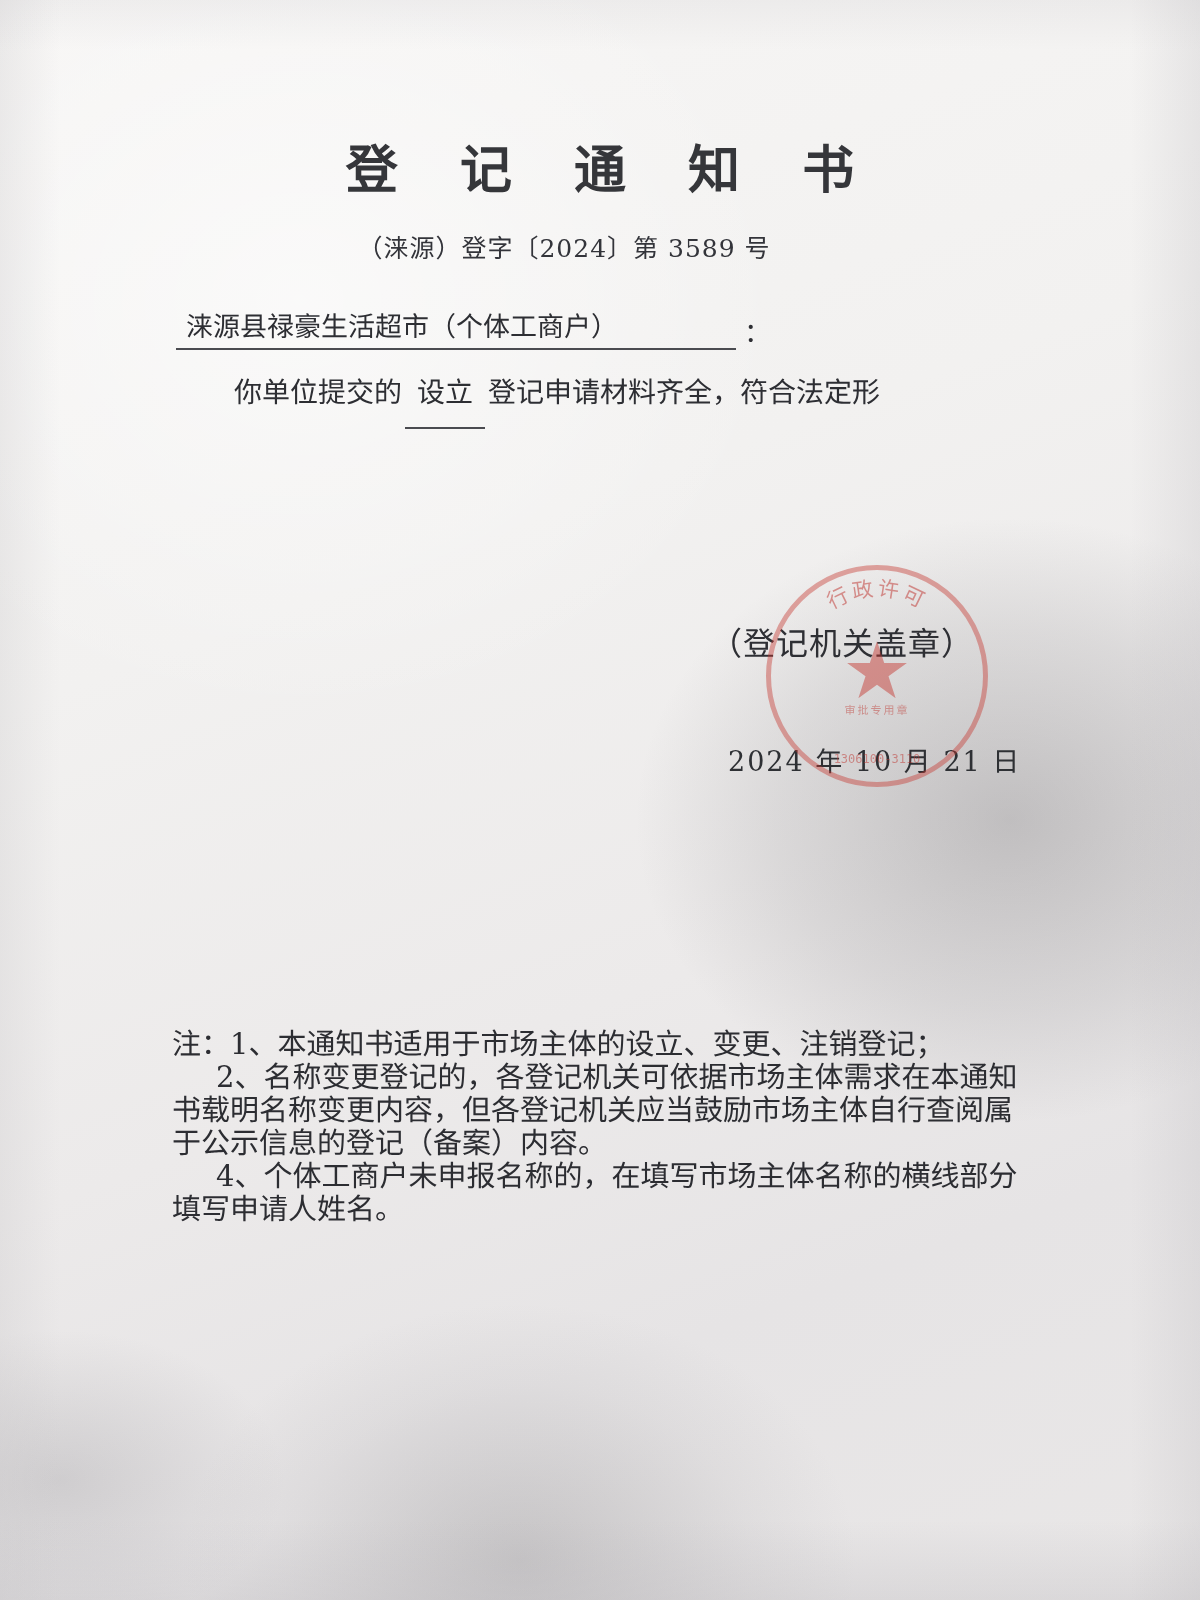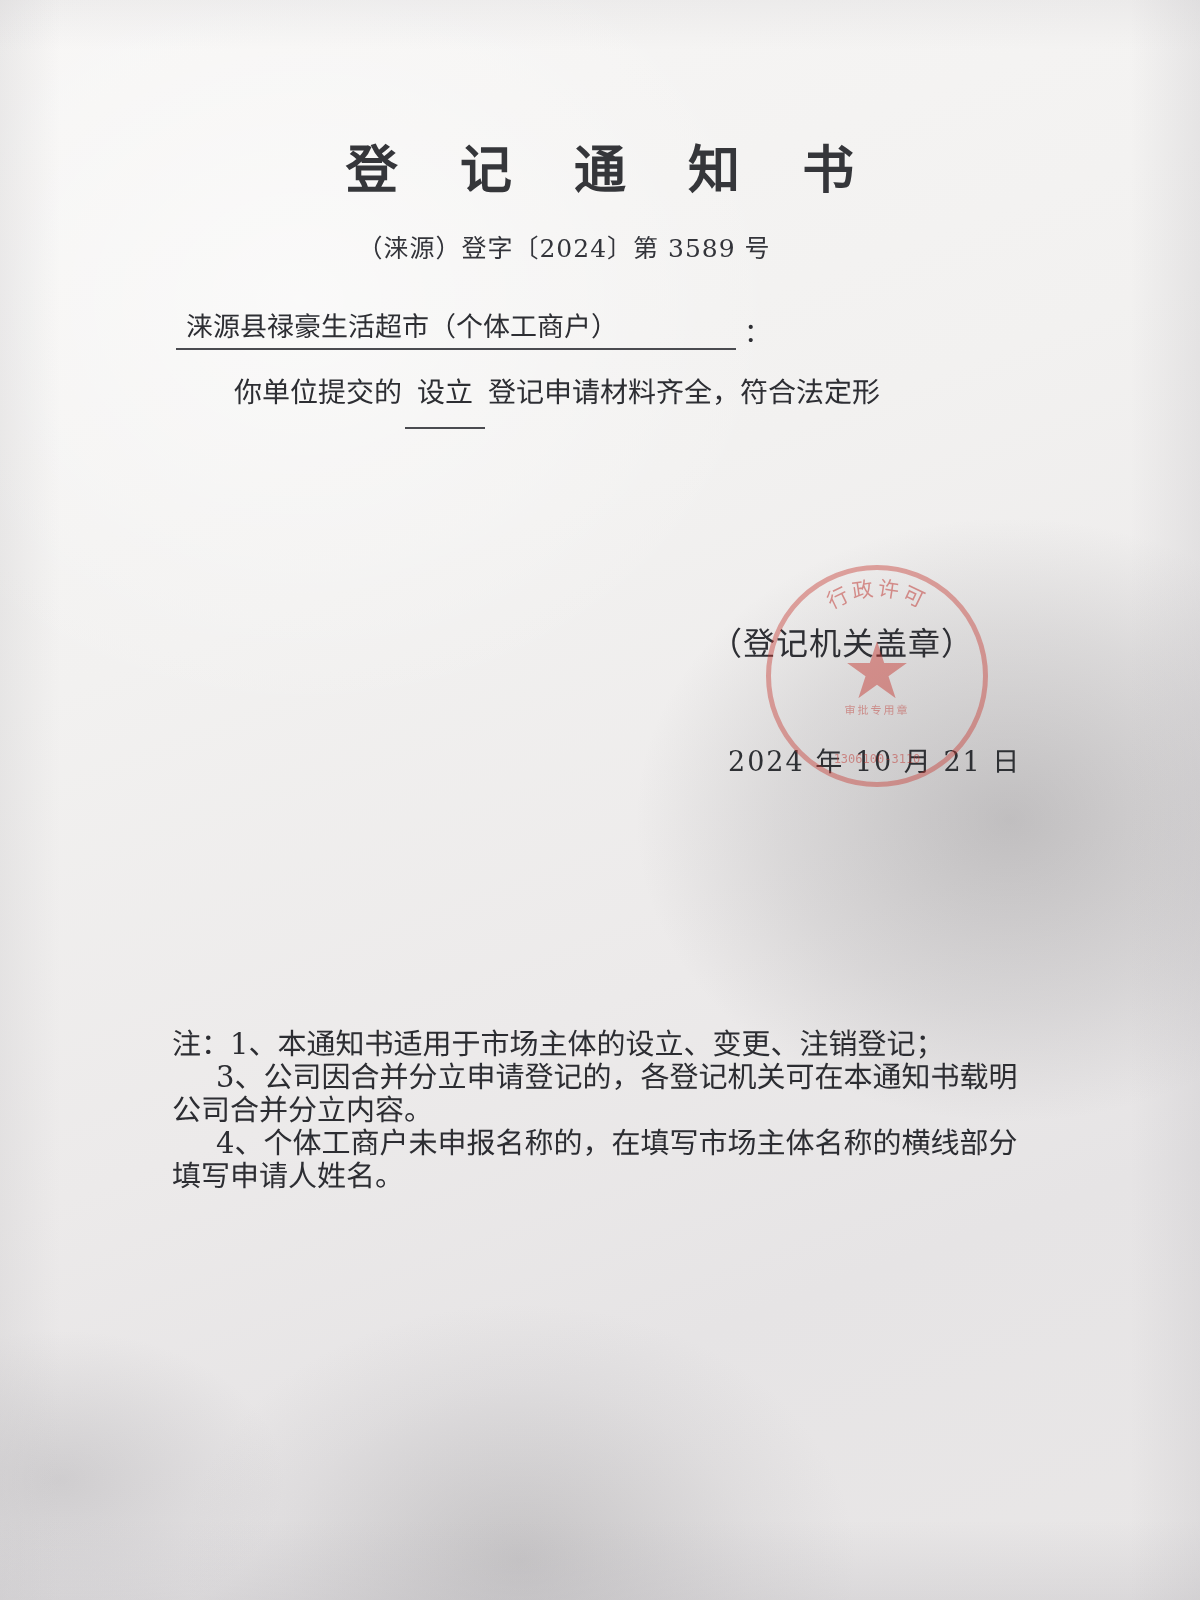--- a/index.html
+++ b/index.html
@@ -240,22 +240,22 @@
         <div class="seal-code">1306100-3110</div>
       </div>
     </div>
 
     <div class="sign-date">2024 年 10 月 21 日</div>
 
     <div class="notes">
       <div class="note-line">
         <span>注：</span><span>1、本通知书适用于市场主体的设立、变更、注销登记；</span>
       </div>
-      <div class="note-line">
-        <span class="note-indent"></span><span>3、公司因合并分立申请登记的，各登记机关可在本通知书载明公司合并分立内容。</span>
+      <div class="note-line note-wrap">
+        <span class="note-indent"></span><span>2、名称变更登记的，各登记机关可依据市场主体需求在本通知书载明名称变更内容，但各登记机关应当鼓励市场主体自行查阅属于公示信息的登记（备案）内容。</span>
       </div>
       <div class="note-line">
         <span class="note-indent"></span><span>4、个体工商户未申报名称的，在填写市场主体名称的横线部分填写申请人姓名。</span>
       </div>
     </div>
 
   </div>
 </div>
 
 </body></html>

